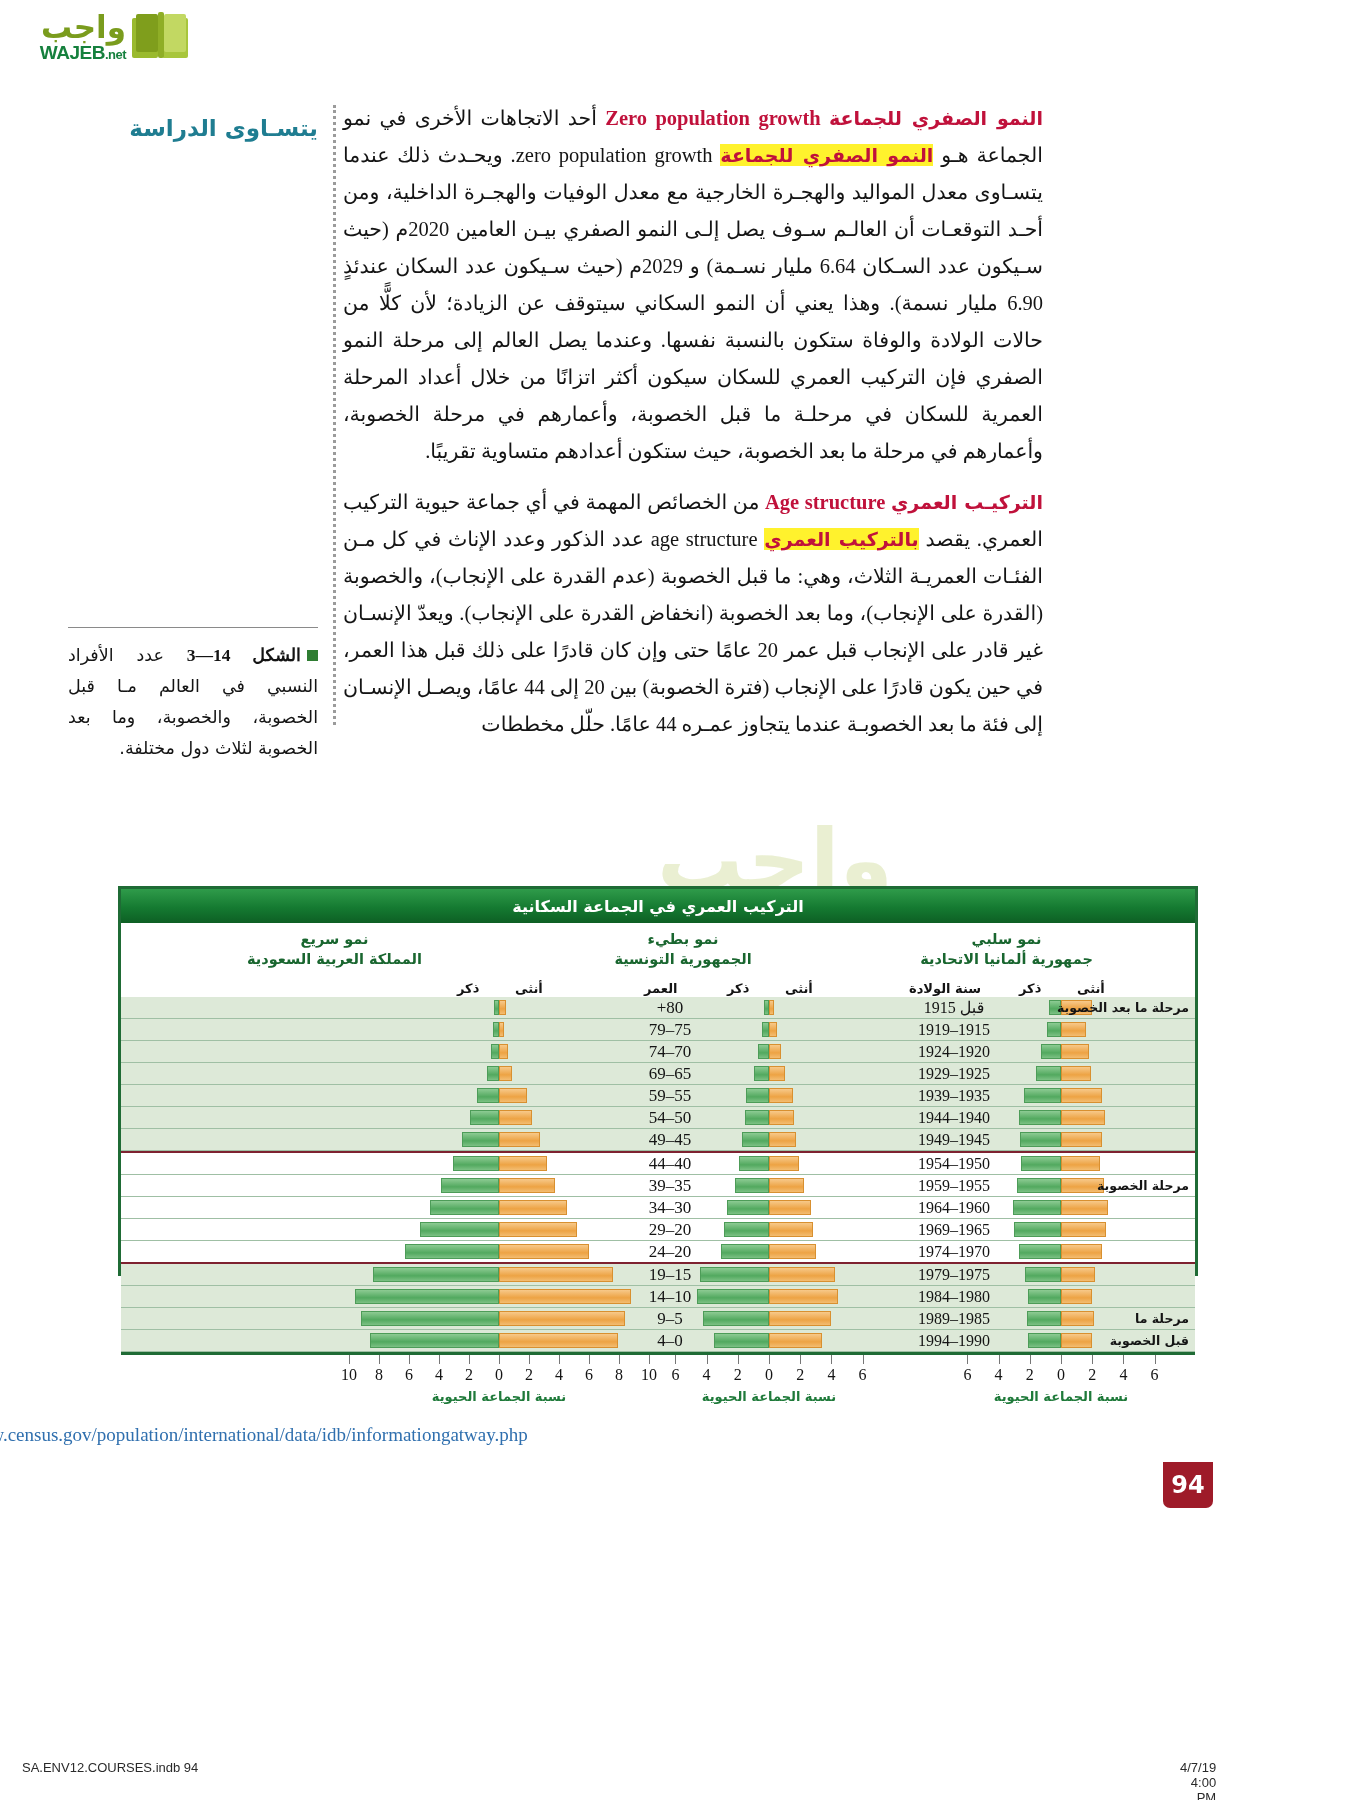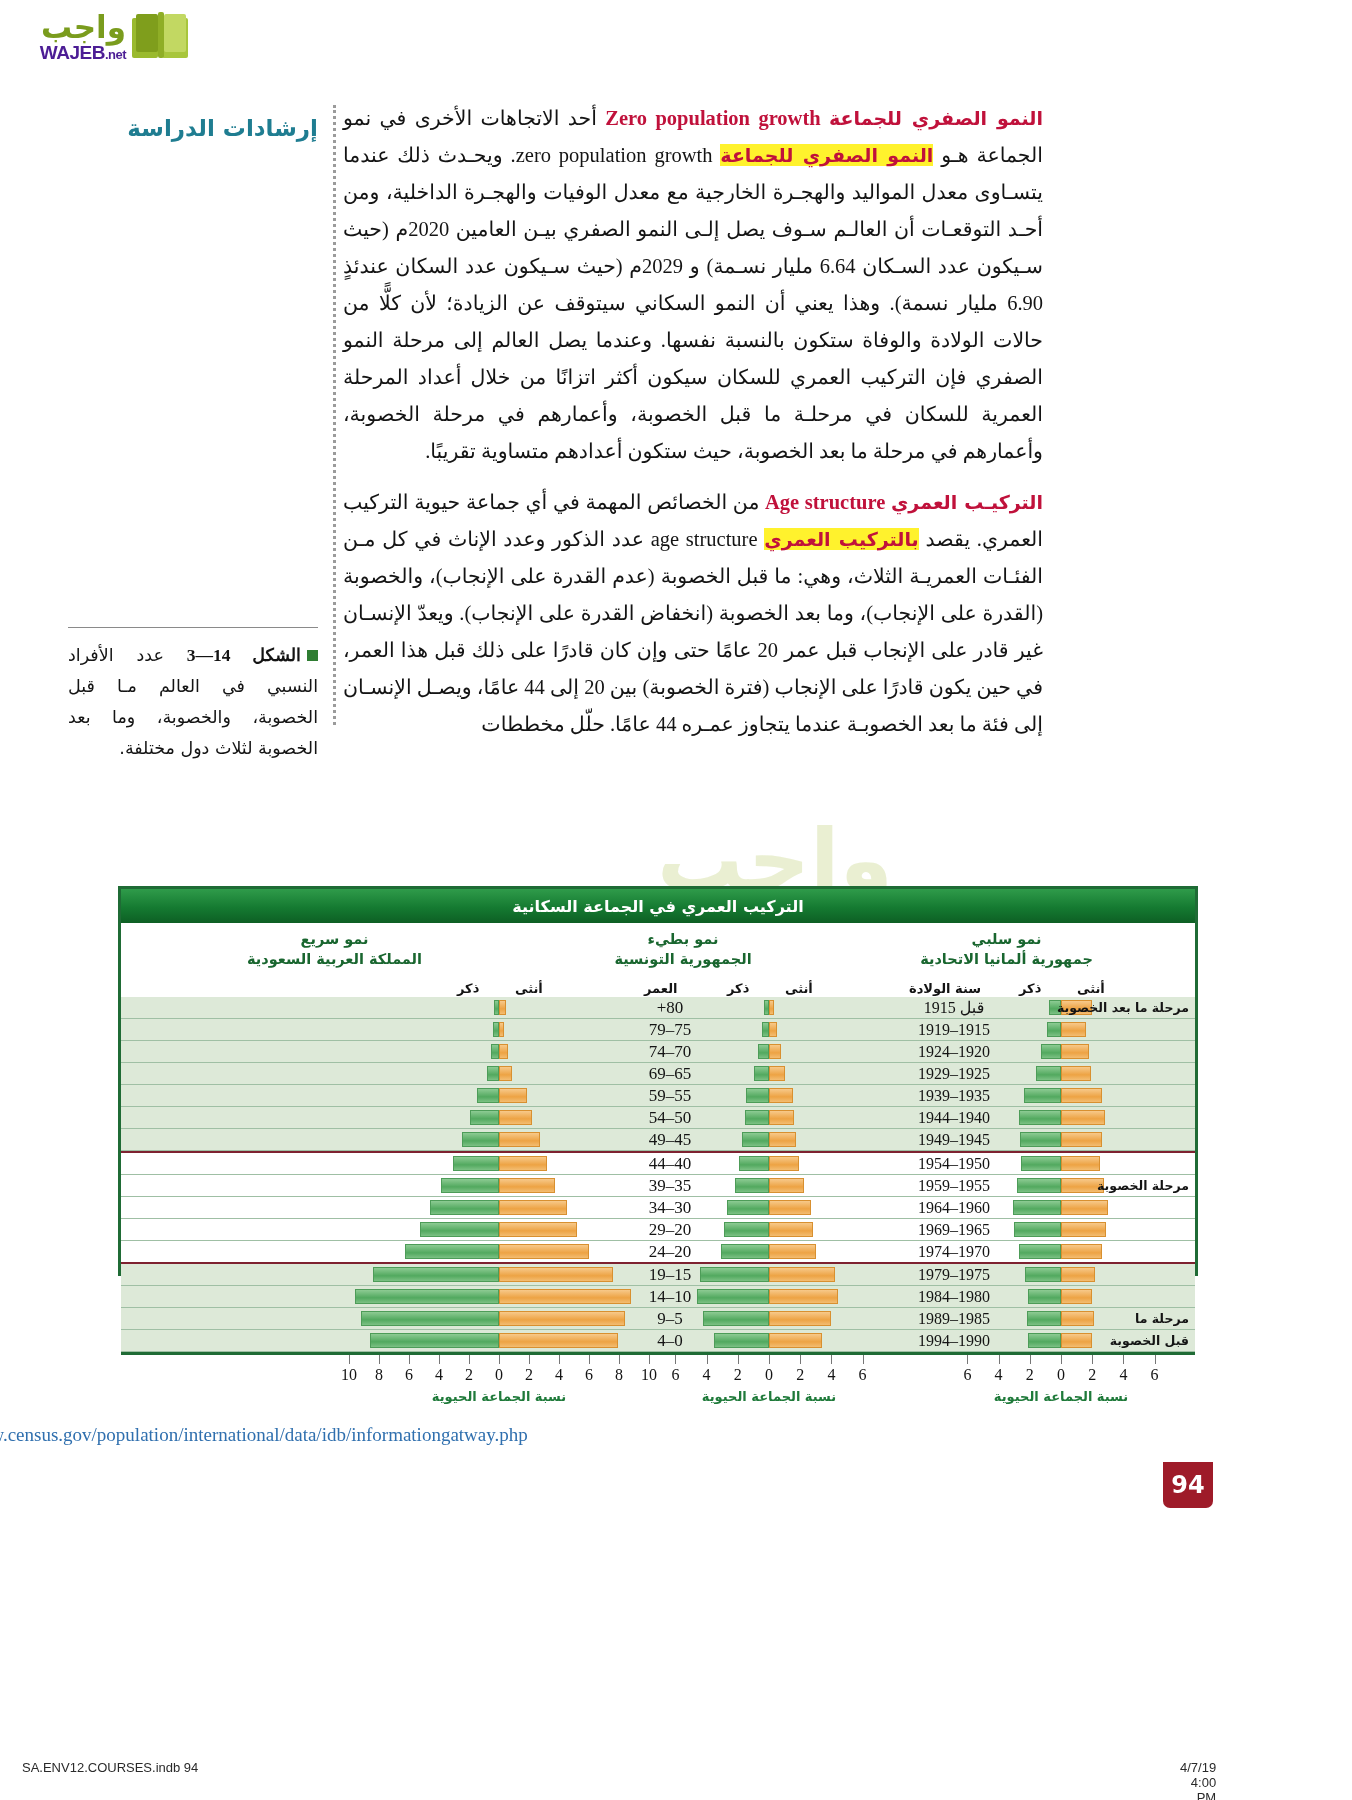--- a/index.html
+++ b/index.html
@@ -13,21 +13,21 @@
   }
   
   .logo{
     position:absolute;left:10px;top:6px;width:180px;height:62px;
     display:flex;align-items:center;gap:6px;
   }
   .logo-text{
     display:flex;flex-direction:column;align-items:flex-start;line-height:1;
   }
   .logo-ar{font-family:"DejaVu Sans",sans-serif;font-weight:bold;font-size:31px;color:#7a9c1d;}
-  .logo-en{font-family:"Liberation Sans",sans-serif;font-weight:bold;font-size:19px;color:#4c1d95;letter-spacing:-.5px;}
+  .logo-en{font-family:"Liberation Sans",sans-serif;font-weight:bold;font-size:19px;color:#15803d;letter-spacing:-.5px;}
   .logo-en .net{font-size:13px;}
   .book-icon{width:58px;height:50px;position:relative;}
   .book-icon .pg{position:absolute;border-radius:2px;}
 
   
   .wm{
     position:absolute;left:560px;top:735px;width:430px;height:250px;
     opacity:.55;pointer-events:none;z-index:0;
     display:flex;align-items:center;justify-content:center;
   }
@@ -211,21 +211,21 @@
       <span class="term-red">النمو الصفري للجماعة</span>
       <span class="term-en">Zero population growth</span><span> أحد الاتجاهات الأخرى في نمو الجماعة هـو </span><span class="hl">النمو الصفري للجماعة</span> <span class="en">zero population growth</span><span>. ويحـدث ذلك عندما يتسـاوى معدل المواليد والهجـرة الخارجية مع معدل الوفيات والهجـرة الداخلية، ومن أحـد التوقعـات أن العالـم سـوف يصل إلـى النمو الصفري بيـن العامين 2020م (حيث سـيكون عدد السـكان 6.64 مليار نسـمة) و 2029م (حيث سـيكون عدد السكان عندئذٍ 6.90 مليار نسمة). وهذا يعني أن النمو السكاني سيتوقف عن الزيادة؛ لأن كلًّا من حالات الولادة والوفاة ستكون بالنسبة نفسها. وعندما يصل العالم إلى مرحلة النمو الصفري فإن التركيب العمري للسكان سيكون أكثر اتزانًا من خلال أعداد المرحلة العمرية للسكان في مرحلـة ما قبل الخصوبة، وأعمارهم في مرحلة الخصوبة، وأعمارهم في مرحلة ما بعد الخصوبة، حيث ستكون أعدادهم متساوية تقريبًا.</span>
     </p>
     <p>
       <span class="term-red">التركيـب العمري</span>
       <span class="term-en">Age structure</span><span> من الخصائص المهمة في أي جماعة حيوية التركيب العمري. يقصد </span><span class="hl">بالتركيب العمري</span> <span class="en">age structure</span><span> عدد الذكور وعدد الإناث في كل مـن الفئـات العمريـة الثلاث، وهي: ما قبل الخصوبة (عدم القدرة على الإنجاب)، والخصوبة (القدرة على الإنجاب)، وما بعد الخصوبة (انخفاض القدرة على الإنجاب). ويعدّ الإنسـان غير قادر على الإنجاب قبل عمر 20 عامًا حتى وإن كان قادرًا على ذلك قبل هذا العمر، في حين يكون قادرًا على الإنجاب (فترة الخصوبة) بين 20 إلى 44 عامًا، ويصـل الإنسـان إلى فئة ما بعد الخصوبـة عندما يتجاوز عمـره 44 عامًا. حلّل مخططات</span>
     </p>
   </div>
 
   <div class="tipbox-head">
-    <span class="tipbox-title">إرشادات الدراسة</span>
+    <span class="tipbox-title">يتسـاوى الدراسة</span>
   </div>
 
   <div class="figcap-rule"></div>
   <div class="figcap">
     <span class="sq"></span><span class="num">الشكل 14—3</span>
     <span>عدد الأفراد النسبي في العالم مـا قبل الخصوبة، والخصوبة، وما بعد الخصوبة لثلاث دول مختلفة.</span>
   </div>
 
   <div class="chart">
     <div class="chart-title">التركيب العمري في الجماعة السكانية</div>

